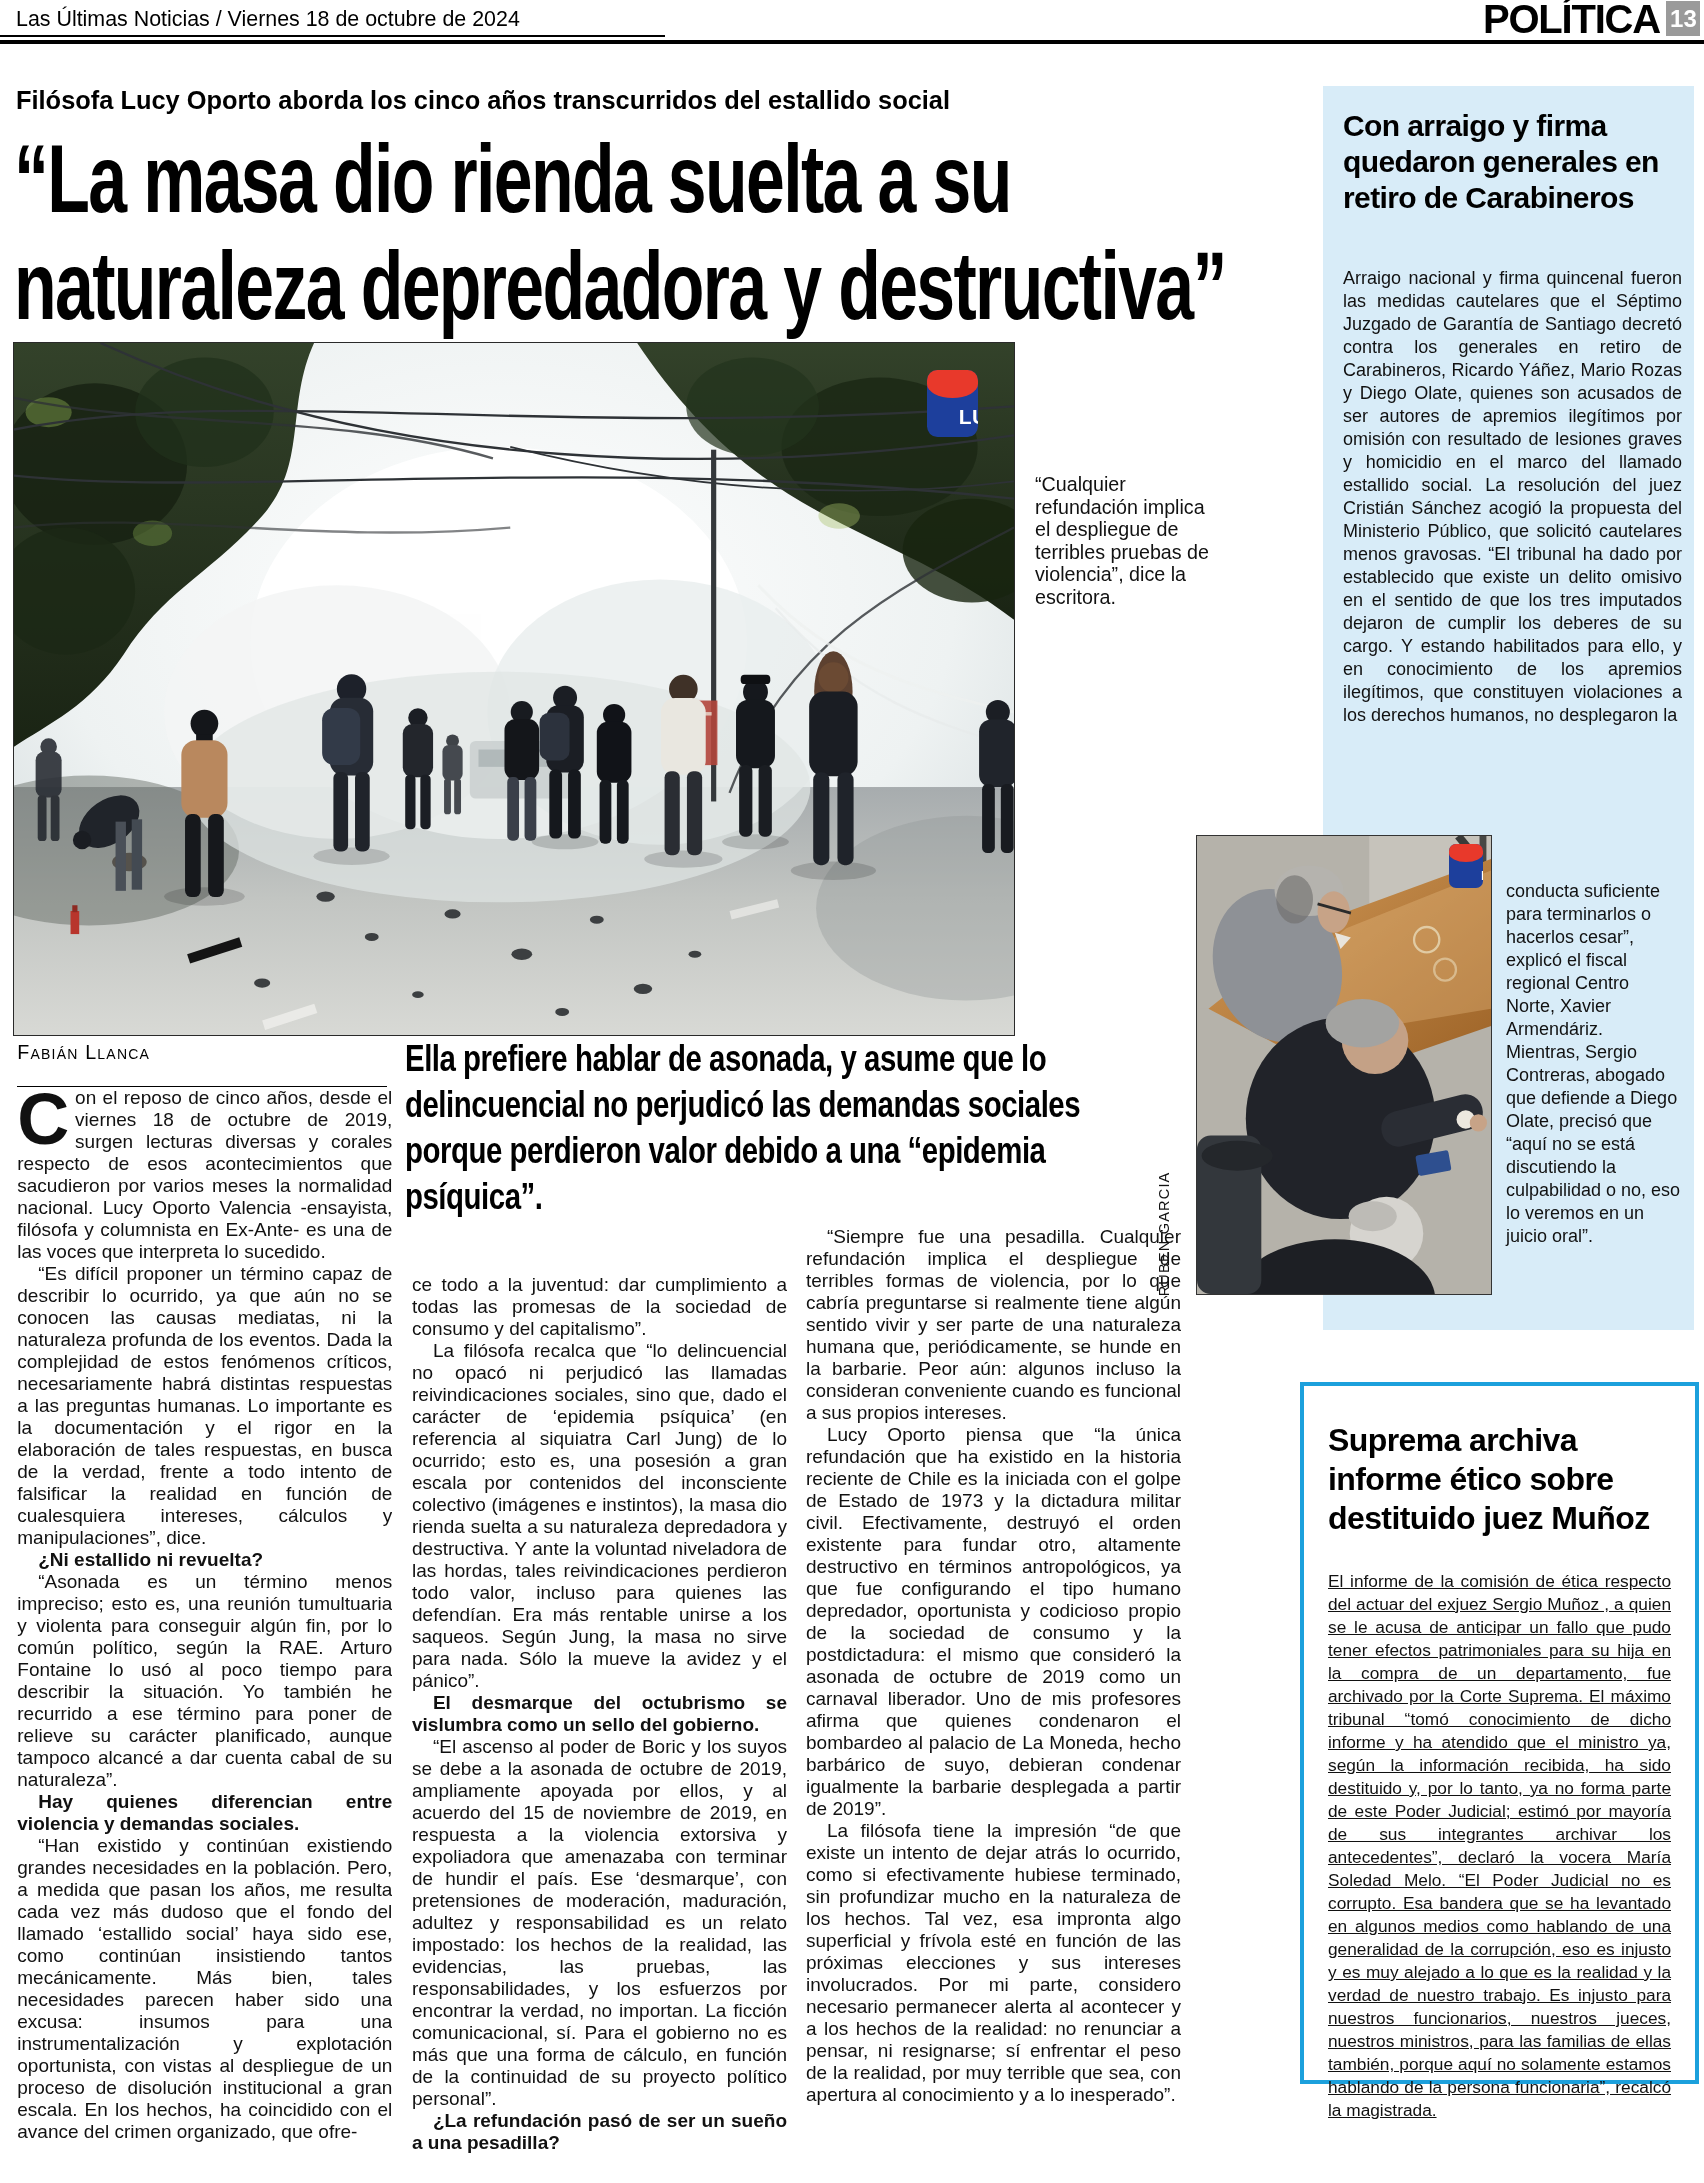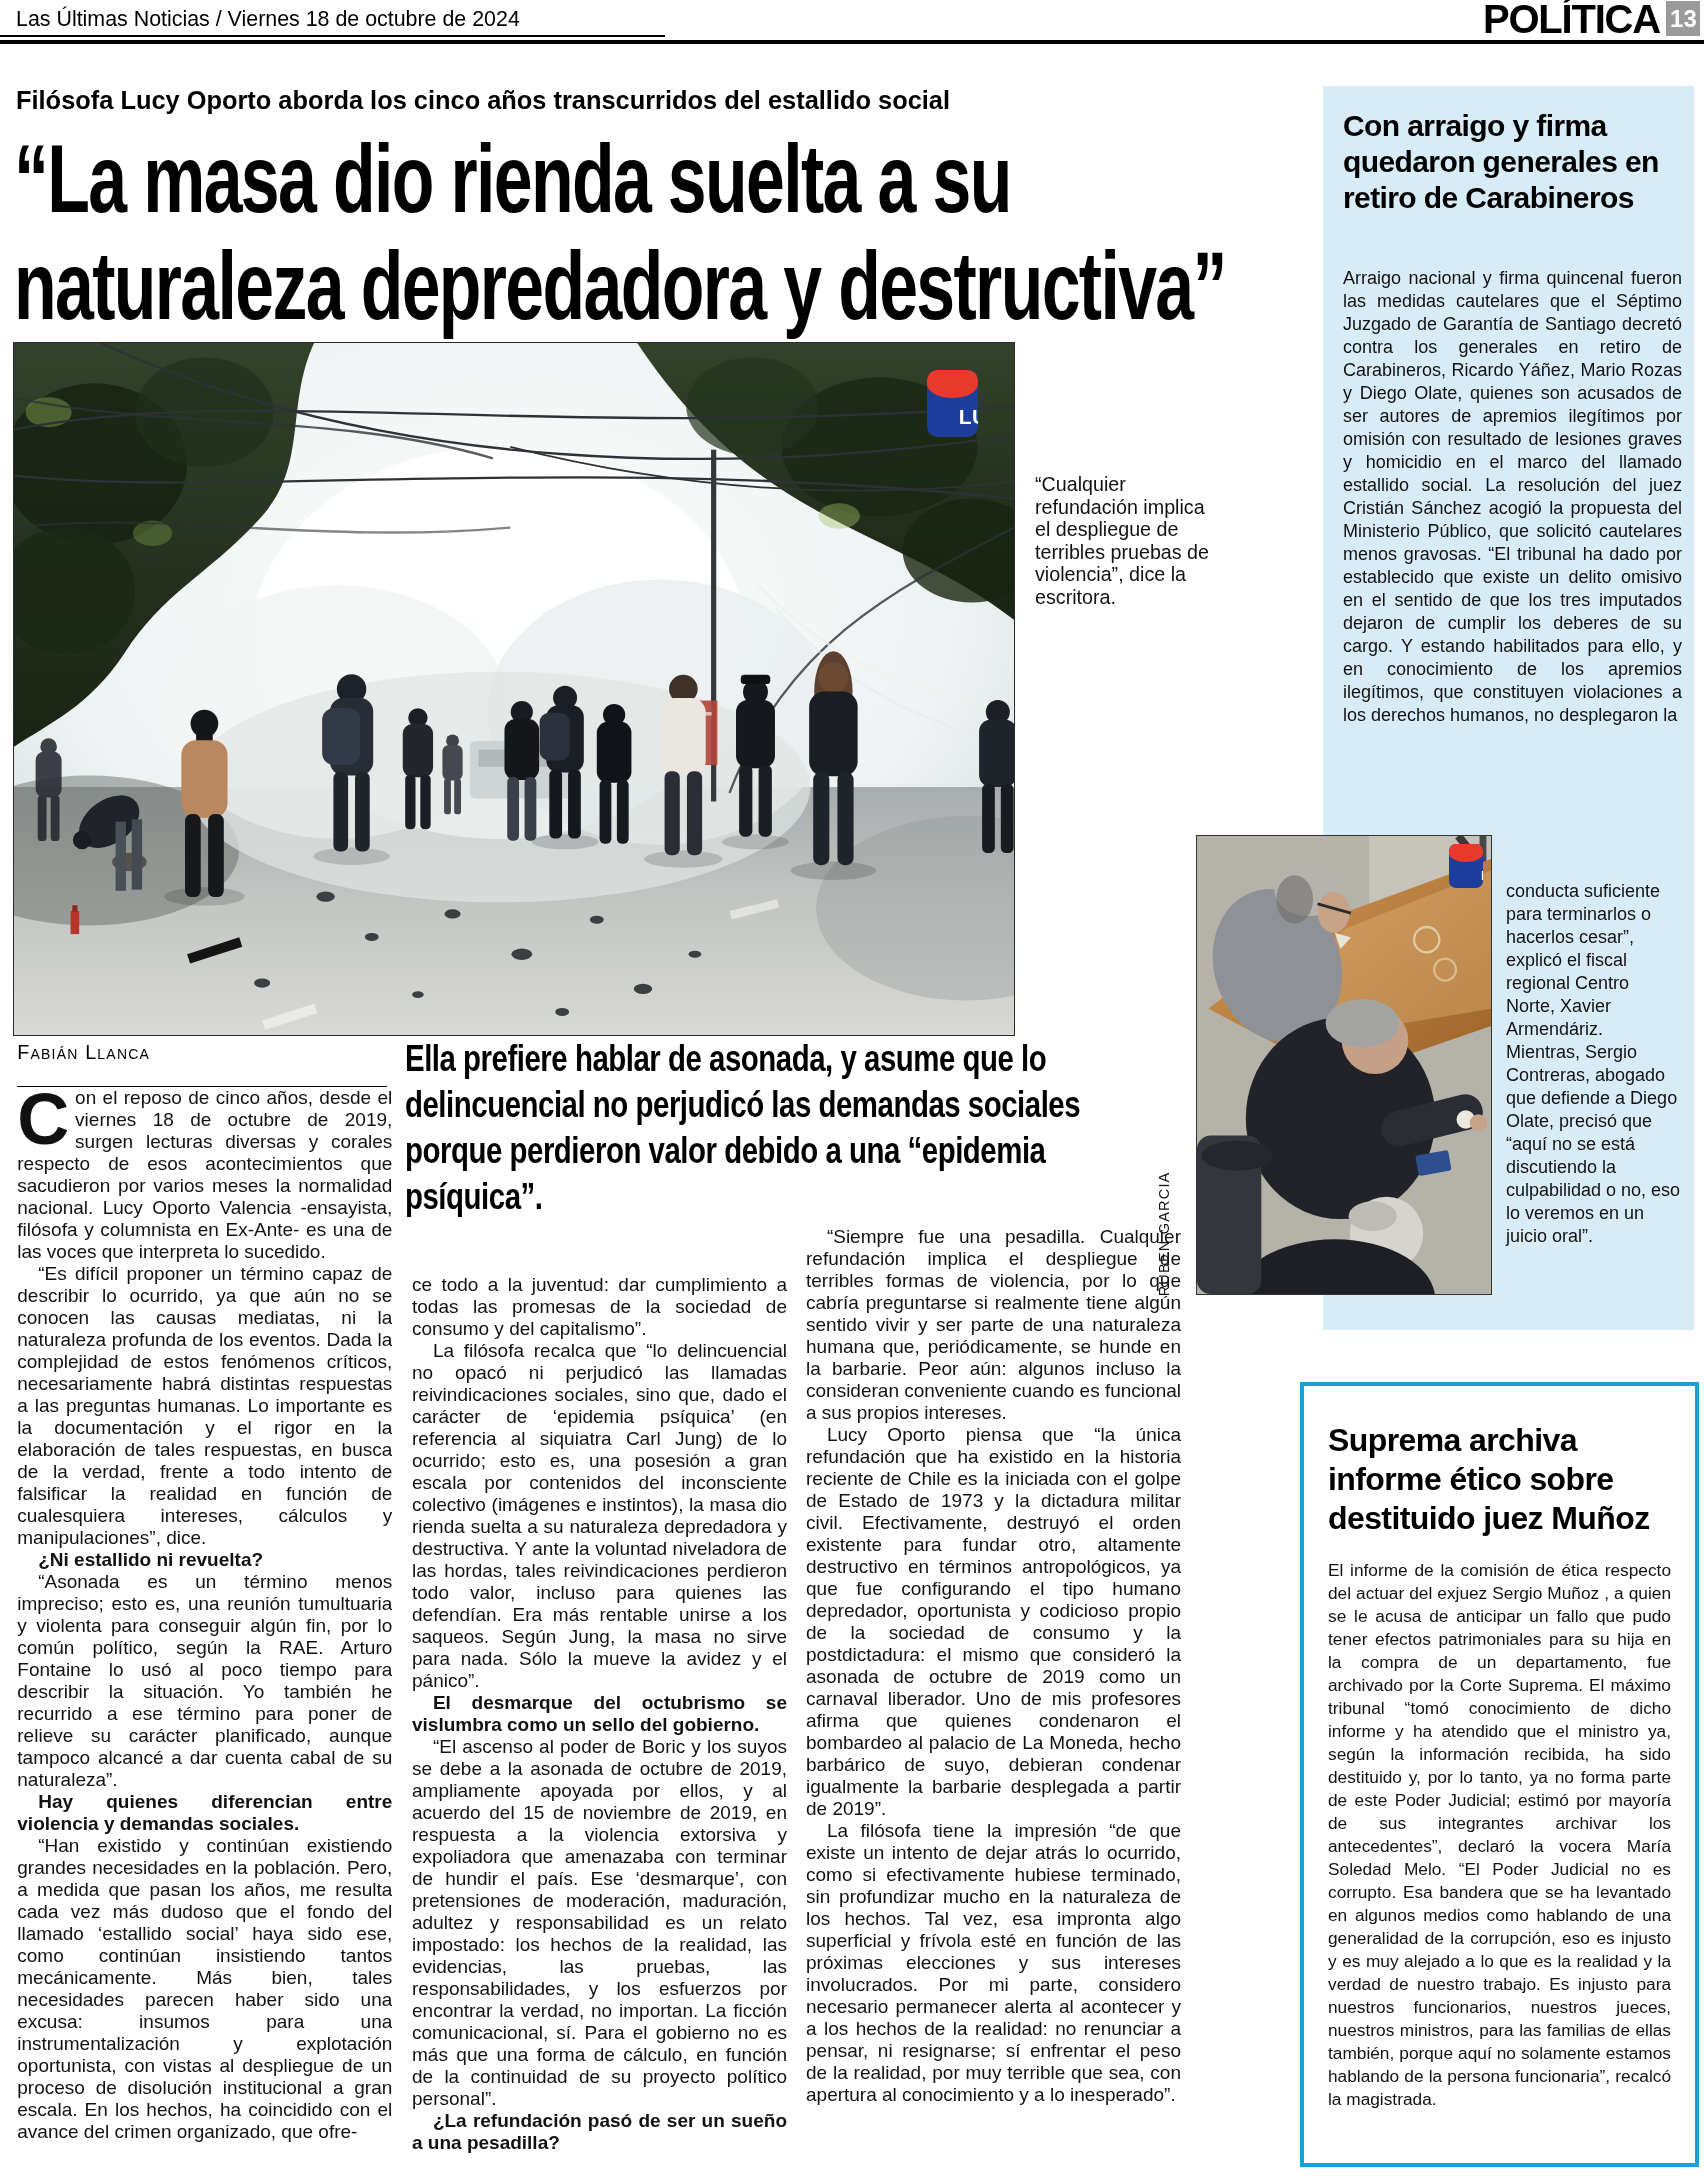--- a/index.html
+++ b/index.html
@@ -69,24 +69,24 @@
   .panel-title { left:1343px; top:108px; width:338px; font-size:30px; line-height:36px;
                  font-weight:bold; letter-spacing:-0.6px; color:#000; }
   .panel-body  { left:1343px; top:267px; width:339px; font-size:18px; line-height:23px; text-align:justify; }
   .panel-body2 { left:1506px; top:880px; width:175px; font-size:18px; line-height:23px; }
 
   .photo-side { left:1196px; top:835px; width:296px; height:460px; background:#b5b2aa;
                 border:1.2px solid #333; overflow:hidden; }
   .photo-side svg { display:block; width:100%; height:100%; }
 
   
-  .newsbox { left:1300px; top:1382px; width:399px; height:785px; border:4.6px solid #1ca0dc; background:#fff;
+  .newsbox { left:1300px; top:1382px; width:399px; height:702px; border:4.6px solid #1ca0dc; background:#fff;
              padding:35px 24px 4px 24px; }
   .newsbox .box-title { font-size:32px; line-height:39px; font-weight:bold; letter-spacing:-0.6px; color:#000; }
-  .newsbox .box-body { margin-top:21px; font-size:17.3px; line-height:23px; text-align:justify; }
+  .newsbox .box-body { margin-top:32px; font-size:17.3px; line-height:23px; text-align:justify;text-decoration:underline; }
 </style>
 </head>
 <body>
 
 <div id="page">
 
   <div class="abs masthead-left">
     <span class="brand">Las Últimas Noticias</span>
     <span class="date">/ Viernes 18 de octubre de 2024</span>
   </div>

